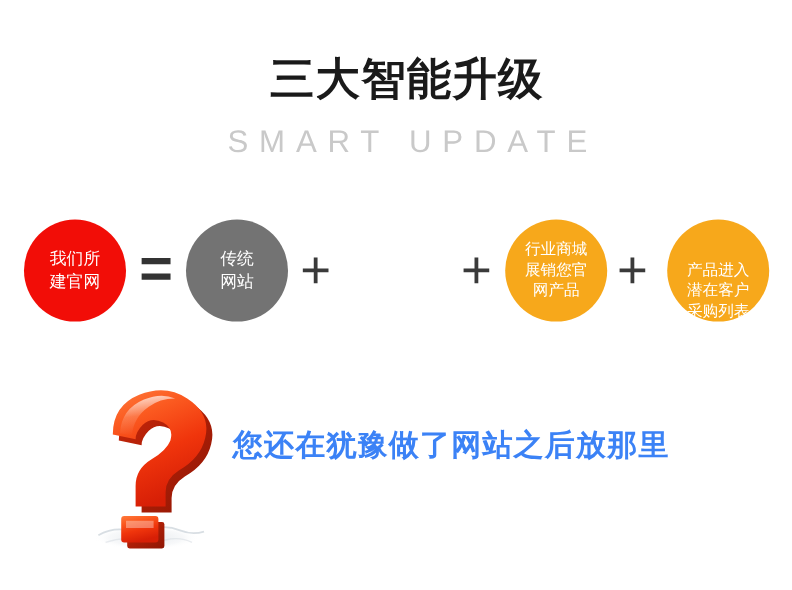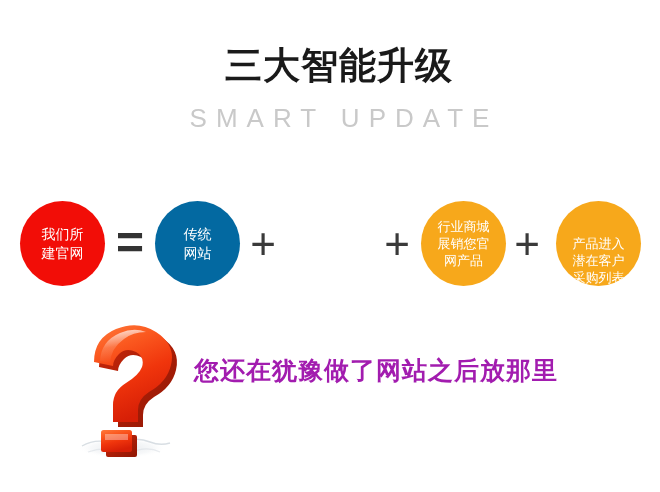--- a/index.html
+++ b/index.html
@@ -50,21 +50,21 @@
     color: #c9c9c9;
     letter-spacing: 9px;
     font-family: "Liberation Sans", "DejaVu Sans", sans-serif;
     white-space: nowrap;
   }
 
   
   .formula-row {
     position: absolute;
     left: 0;
-    top: 201px;
+    top: 183px;
     width: 660px;
     height: 86px;
   }
   .node {
     position: absolute;
     top: 0;
     width: 85px;
     height: 85px;
     border-radius: 50%;
     display: flex;
@@ -81,21 +81,21 @@
     font-weight: normal;
     letter-spacing: 0px;
     white-space: pre-line;
     font-family: "DejaVu Sans", "Liberation Sans", sans-serif;
   }
   .node-label.triple {
     font-size: 13px;
     line-height: 17px;
   }
   .node.c-red   { background: #f20d07; left: 20px; }
-  .node.c-gray  { background: #0369a1; left: 155px; justify-content: center; }
+  .node.c-gray  { background: #737373; left: 155px; justify-content: center; }
   .node.c-or1   { background: #f7a81b; left: 292px; }
   .node.c-or2   { background: #f7a81b; left: 421px; }
   .node.c-or3   { background: #f7a81b; left: 556px; align-items: flex-end; }
 
   .op {
     position: absolute;
     color: #333333;
     font-weight: bold;
     text-align: center;
     font-family: "Liberation Sans", "DejaVu Sans", sans-serif;
@@ -133,21 +133,21 @@
   .qmark-wrap svg { display: block; }
 
   
   .bottom-copy {
     position: absolute;
     left: 194px;
     top: 350px;
     width: 450px;
   }
   .bottom-line {
-    color: #a21caf;
+    color: #3b82f6;
     font-size: 25px;
     line-height: 42px;
     font-weight: bold;
     letter-spacing: 1px;
     white-space: nowrap;
     font-family: "DejaVu Sans", "Liberation Sans", sans-serif;
   }
 </style>
 </head>
 <body>

